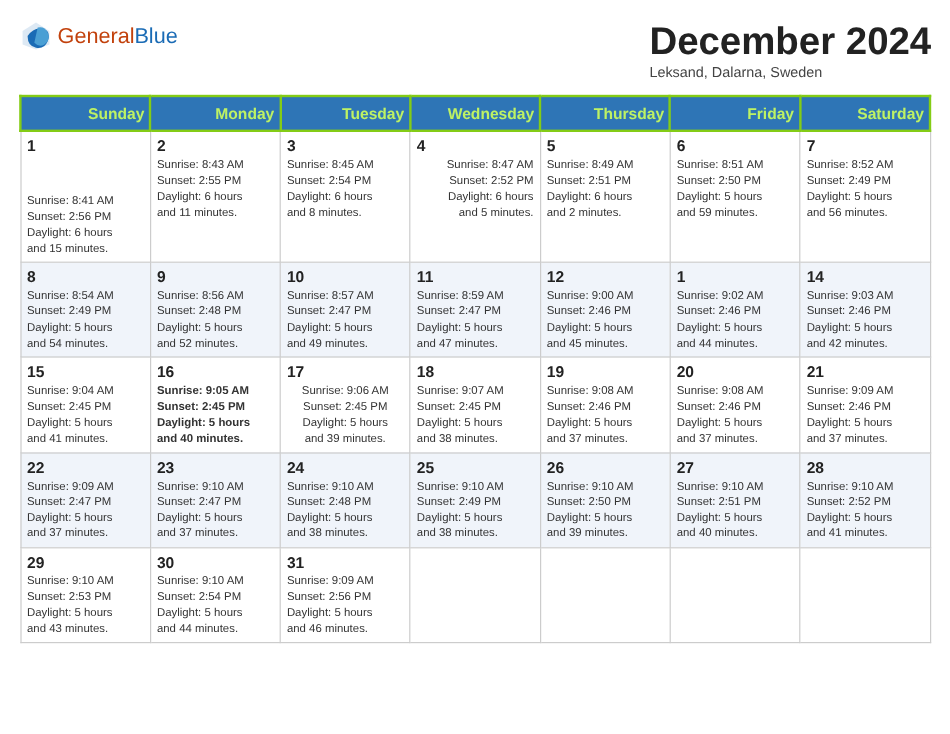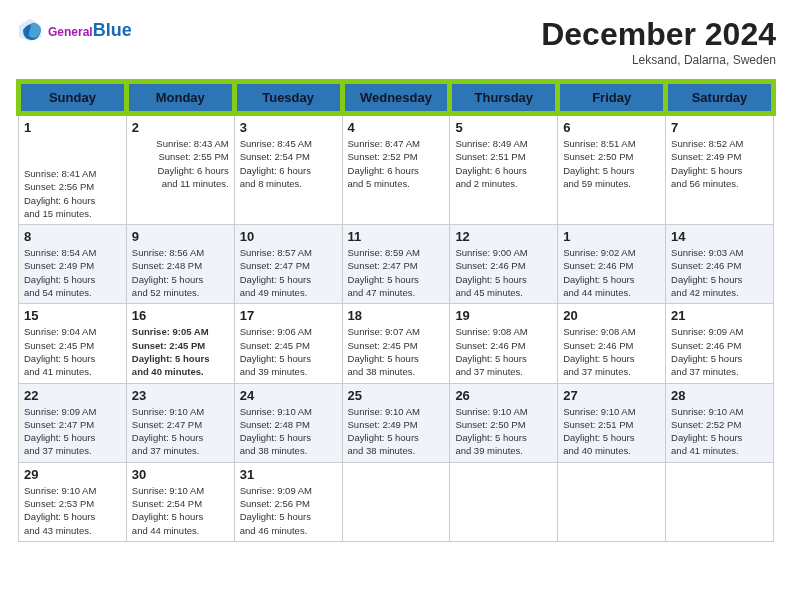--- a/index.html
+++ b/index.html
@@ -15,58 +15,57 @@
       justify-content: space-between;
       align-items: flex-start;
       margin-bottom: 12px;
     }
     .logo {
       display: flex;
       align-items: center;
       gap: 4px;
     }
     .logo-text-general {
-      font-size: 12px;
-      font-weight: bold;
-      color: #a21caf;
+      font-size: 18px;
+      font-weight: normal;
+      color: #c2410c;
     }
     .logo-text-blue {
       font-size: 18px;
-      font-weight: bold;
+      font-weight: normal;
       color: #1a6bb5;
     }
     .logo-icon {
       width: 28px;
       height: 28px;
     }
     .title-block {
-      text-align: right;
       margin-left: 22px;
     }
     .month-title {
       font-size: 32px;
       font-weight: bold;
       color: #222;
     }
     .location-title {
       font-size: 12px;
       color: #444;
     }
     .calendar {
       width: 100%;
       border-collapse: collapse;
     }
     .calendar th {
       background: #2e75b6;
-      color: #0f172a;
+      color: #bef264;
       font-size: 13px;
       font-weight: bold;
       padding: 6px 4px;
-      text-align: center;
-      border: 5px solid #84cc16;
+      text-align: right;
+      border: 2px solid #84cc16;
     }
     .calendar td {
       border: 1px solid #ccc;
       vertical-align: top;
       padding: 4px 5px;
       width: 107px;
       min-height: 80px;
       background: #fff;
     }
     .calendar tr:nth-child(even) td {
@@ -126,35 +125,35 @@
   <tr>
         <td>
           <span class="day-number">1</span>
           <div class="day-info" style="white-space: pre-line; margin-top: 32px;">Sunrise: 8:41 AM
 Sunset: 2:56 PM
 Daylight: 6 hours
 and 15 minutes.</div>
         </td>
         <td>
           <span class="day-number">2</span>
-          <div class="day-info" style="white-space: pre-line; text-align: right;">Sunrise: 8:43 AM
+          <div class="day-info" style="white-space: pre-line;">Sunrise: 8:43 AM
 Sunset: 2:55 PM
 Daylight: 6 hours
 and 11 minutes.</div>
         </td>
         <td>
           <span class="day-number">3</span>
           <div class="day-info" style="white-space: pre-line;">Sunrise: 8:45 AM
 Sunset: 2:54 PM
 Daylight: 6 hours
 and 8 minutes.</div>
         </td>
         <td>
           <span class="day-number">4</span>
-          <div class="day-info" style="white-space: pre-line;">Sunrise: 8:47 AM
+          <div class="day-info" style="white-space: pre-line; text-align: right;">Sunrise: 8:47 AM
 Sunset: 2:52 PM
 Daylight: 6 hours
 and 5 minutes.</div>
         </td>
         <td>
           <span class="day-number">5</span>
           <div class="day-info" style="white-space: pre-line;">Sunrise: 8:49 AM
 Sunset: 2:51 PM
 Daylight: 6 hours
 and 2 minutes.</div>
@@ -235,21 +234,21 @@
         </td>
         <td>
           <span class="day-number">16</span>
           <div class="day-info" style="white-space: pre-line; font-weight: bold;">Sunrise: 9:05 AM
 Sunset: 2:45 PM
 Daylight: 5 hours
 and 40 minutes.</div>
         </td>
         <td>
           <span class="day-number">17</span>
-          <div class="day-info" style="white-space: pre-line;">Sunrise: 9:06 AM
+          <div class="day-info" style="white-space: pre-line; text-align: center;">Sunrise: 9:06 AM
 Sunset: 2:45 PM
 Daylight: 5 hours
 and 39 minutes.</div>
         </td>
         <td>
           <span class="day-number">18</span>
           <div class="day-info" style="white-space: pre-line;">Sunrise: 9:07 AM
 Sunset: 2:45 PM
 Daylight: 5 hours
 and 38 minutes.</div>

